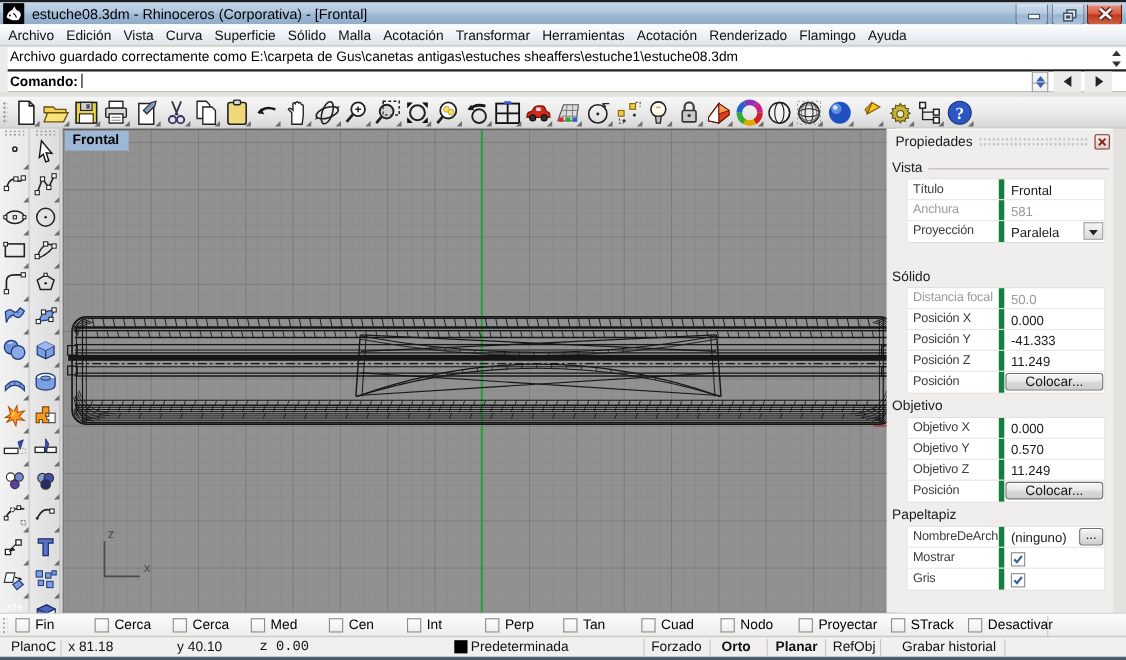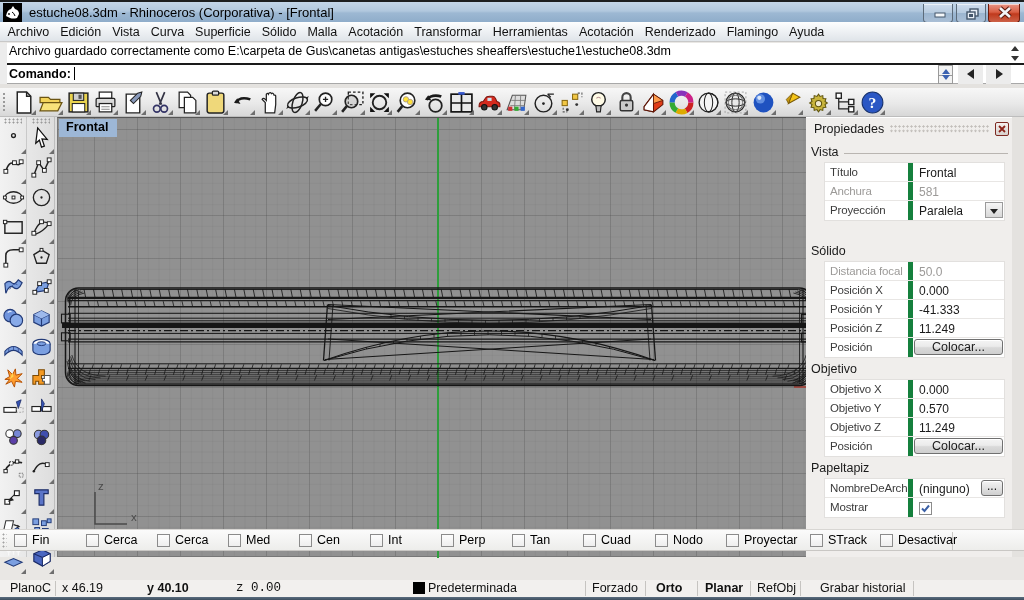--- a/index.html
+++ b/index.html
@@ -111,21 +111,21 @@
     border-left:4px solid transparent; border-right:4px solid transparent; border-top:5px solid #222; }
   .pbtn { position:absolute; left:1px; right:1px; top:1px; height:16px; border:1px solid #707070; border-radius:3px;
     background:linear-gradient(#f4f4f4 0%, #ebebeb 45%, #d9d9d9 55%, #cfcfcf 100%);
     text-align:center; font-size:12.5px; color:#1a1a1a; line-height:15px; box-shadow:inset 0 1px 0 #fff; }
   .dots-btn { position:absolute; right:1px; top:1px; width:22px; height:16px; border:1px solid #707070; border-radius:3px;
     background:linear-gradient(#f4f4f4,#cfcfcf); text-align:center; line-height:10px; font-size:12px; color:#111; box-shadow:inset 0 1px 0 #fff; }
   .pcheck { position:relative; display:inline-block; width:13px; height:13px; border:1px solid #8b8b8b; background:#fff; margin-top:1px; }
   .pcheck svg { display:block; }
 
   
-  #osnap { position:absolute; left:0; top:529px; width:1024px; height:22px;
+  #osnap { position:absolute; left:0; top:557px; width:1024px; height:22px;
     background:linear-gradient(#fbfbfb,#ededeb); border-top:1px solid #d8d6d3; border-bottom:1px solid #c9c7c4; }
   #osnap-grip { position:absolute; left:2px; top:3px; width:5px; height:16px;
     background-image:radial-gradient(circle at 1.5px 1.5px, #a2a2a2 0.9px, transparent 1.1px); background-size:4px 4px; }
   .osnap-item { position:absolute; top:3px; display:flex; align-items:center; }
   .oscheck { width:13px; height:13px; border:1px solid #8b8b8b; background:linear-gradient(#fdfdfd,#eee); display:inline-block; }
   .osnap-item span.lbl { margin-left:5px; font-size:12.5px; color:#000; white-space:nowrap; }
   #osnap-sep { position:absolute; left:952px; top:2px; width:1px; height:18px; background:#c9c7c4; }
 
   
   #statusbar { position:absolute; left:0; top:580px; width:1024px; height:17px; background:#f2f0ee; font-size:12.5px; color:#111; }
@@ -808,20 +808,26 @@
             <div class="prow">
               <div class="pcell-l">NombreDeArch...</div>
               <div class="pcell-v">(ninguno)<div class="dots-btn">...</div></div>
             </div>
             <div class="prow">
               <div class="pcell-l">Mostrar</div>
               <div class="pcell-v"><span class="pcheck"><svg width="11" height="11">
                     <path d="M2 5.5 L4.5 8 L9 2.5" fill="none" stroke="#3a5fa5" stroke-width="2"></path>
                   </svg></span></div>
             </div>
+            <div class="prow">
+              <div class="pcell-l">Gris</div>
+              <div class="pcell-v"><span class="pcheck"><svg width="11" height="11">
+                    <path d="M2 5.5 L4.5 8 L9 2.5" fill="none" stroke="#3a5fa5" stroke-width="2"></path>
+                  </svg></span></div>
+            </div>
           </div>
         </div>
     </div>
   </div>
 
   <div id="osnap">
     <div id="osnap-grip"></div>
     <div id="osnap-sep"></div>
   <div class="osnap-item" style="left: 14px;">
         <span class="oscheck"></span>
@@ -873,22 +879,22 @@
       </div>
       <div class="osnap-item" style="left: 880px;">
         <span class="oscheck"></span>
         <span class="lbl">Desactivar</span>
       </div>
     </div>
 
   <div id="statusbar">
     <div id="layer-swatch"></div>
   <div class="st-cell" style="left: 10px;">PlanoC</div>
-      <div class="st-cell" style="left: 62px;">x 46.19</div>
-      <div class="st-cell" style="left: 147px; font-weight: bold;">y 40.10</div>
+      <div class="st-cell" style="left: 62px;">x 81.18</div>
+      <div class="st-cell" style="left: 161px;">y 40.10</div>
       <div class="st-cell" style="left: 236px; font-family: Liberation Mono, monospace;">z 0.00</div>
       <div class="st-cell" style="left: 428px;">Predeterminada</div>
       <div class="st-cell" style="left: 592px;">Forzado</div>
       <div class="st-cell bold" style="left: 656px;">Orto</div>
       <div class="st-cell bold" style="left: 705px;">Planar</div>
       <div class="st-cell" style="left: 757px;">RefObj</div>
       <div class="st-cell" style="left: 820px;">Grabar historial</div>
       <div class="st-div" style="left: 55px;"></div>
       <div class="st-div" style="left: 585px;"></div>
       <div class="st-div" style="left: 645px;"></div>

